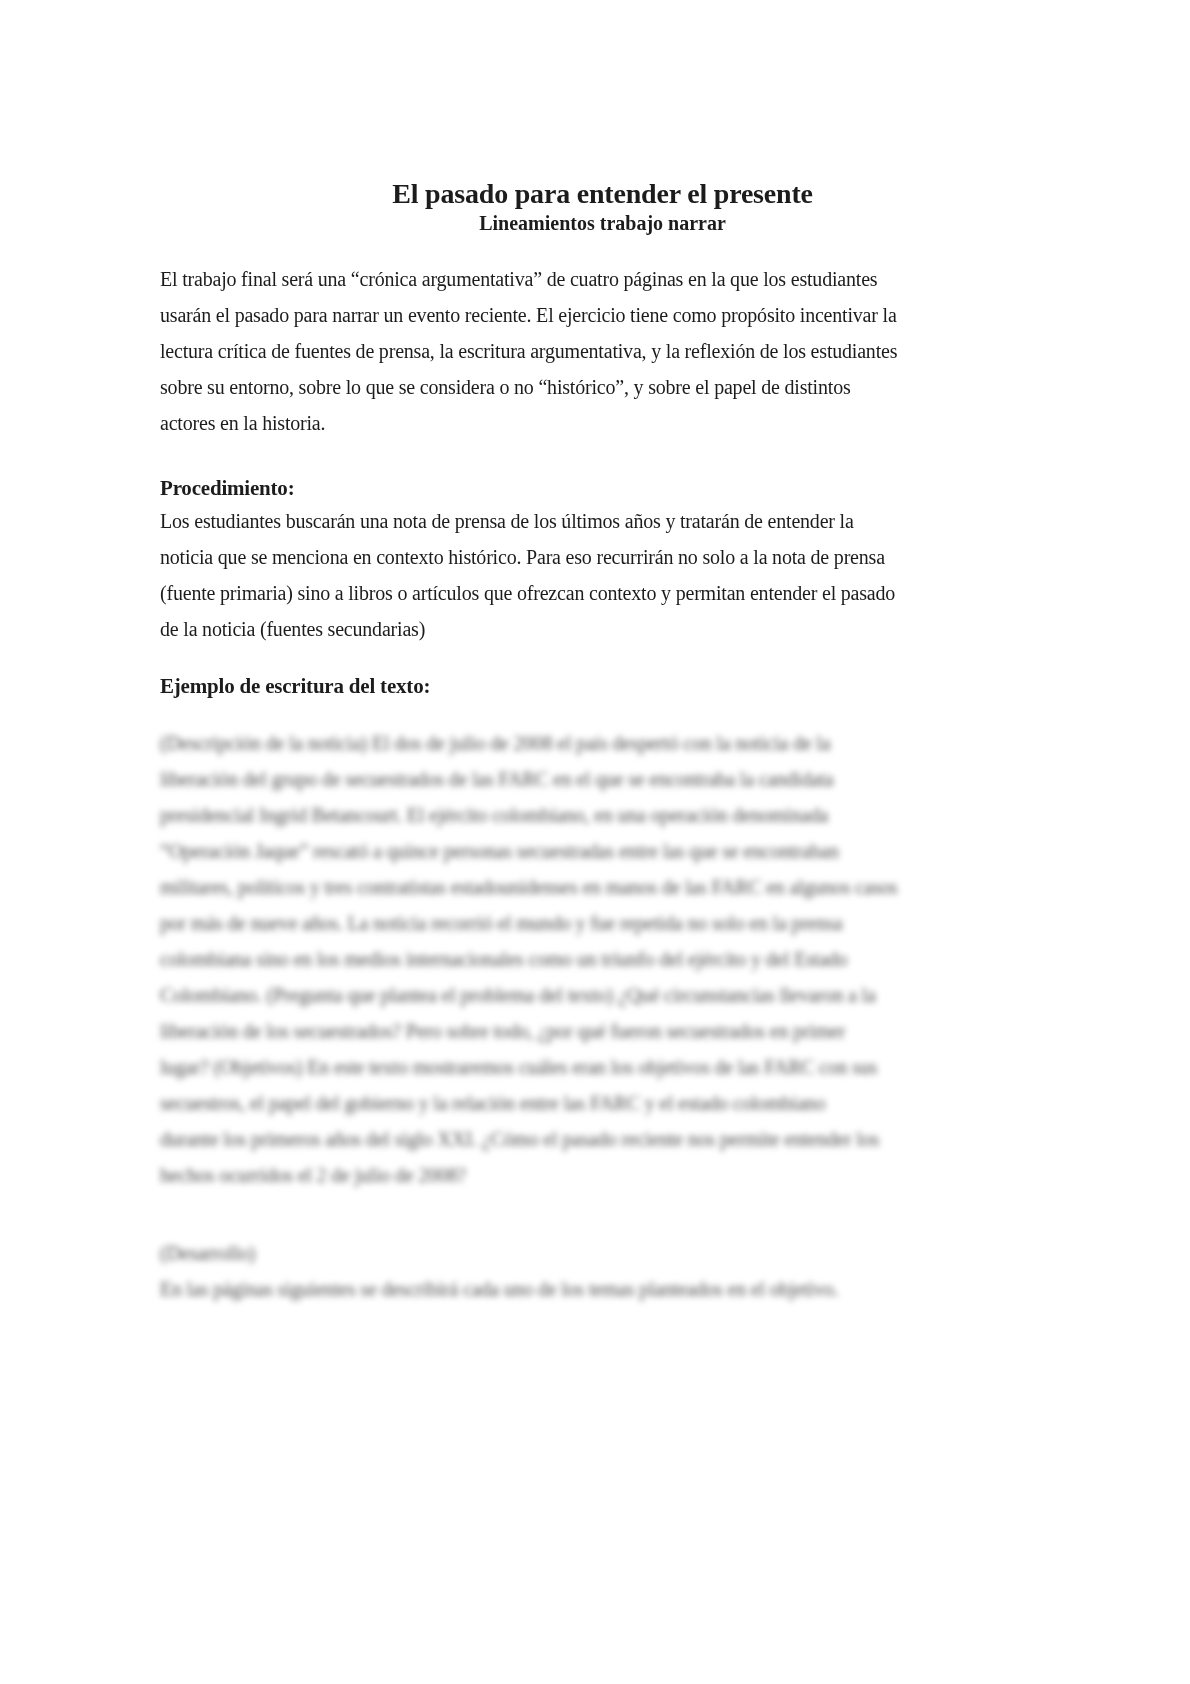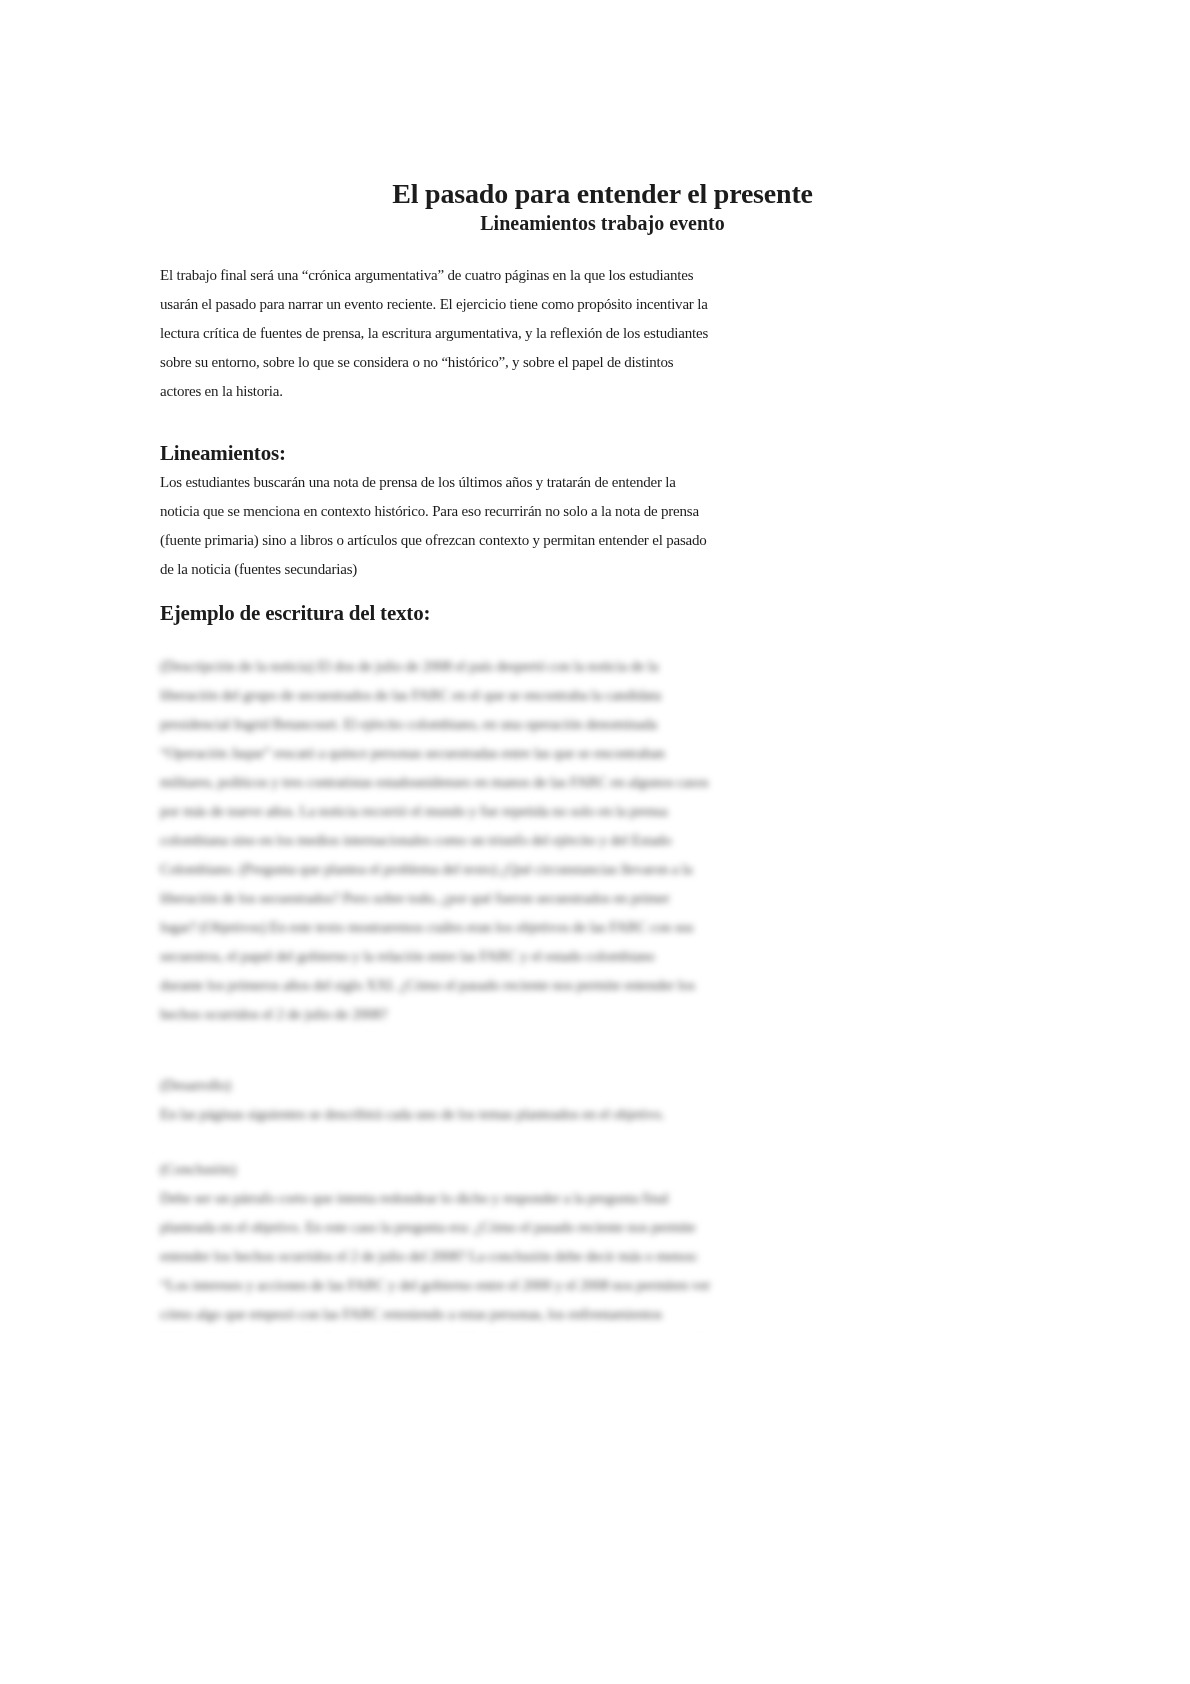--- a/index.html
+++ b/index.html
@@ -34,35 +34,35 @@
     line-height: 27px;
   }
   .doc-institution {
     width: 885px;
     text-align: center;
     font-size: 20px;
     font-weight: normal;
     line-height: 27px;
   }
   .para {
-    font-size: 15px;
-    line-height: 29px;
+    font-size: 20px;
+    line-height: 36px;
     letter-spacing: -0.2px;
     white-space: pre-line;
     width: 960px;
   }
   .intro-para { margin-top: 24px; }
   .section-heading {
     font-size: 21px;
     font-weight: bold;
     line-height: 27.5px;
     letter-spacing: -0.2px;
   }
   .proc-heading { margin-top: 34px; }
-  .example-heading { margin-top: 16px; }
+  .example-heading { margin-top: 26px; }
   .blurred {
     color: #4e4e4e;
     filter: blur(3px);
   }
   .blur-description { margin-top: 25px; }
   .blur-development { margin-top: 42px; }
   .blur-conclusion { margin-top: 26px; }
   .requirements { margin-top: 26px; }
   .req-row { display: flex; }
   .req-label {
@@ -85,30 +85,30 @@
   }
 </style>
 </head>
 <body>
 
 <div class="page">
   <div class="content">
 
     <div class="doc-title">El pasado para entender el presente</div>
 
-    <div class="doc-subtitle">Lineamientos trabajo evento</div>
+    <div class="doc-subtitle">Lineamientos trabajo narrar</div>
 
 
     <div class="para intro-para">El trabajo final será una “crónica argumentativa” de cuatro páginas en la que los estudiantes
 usarán el pasado para narrar un evento reciente. El ejercicio tiene como propósito incentivar la
 lectura crítica de fuentes de prensa, la escritura argumentativa, y la reflexión de los estudiantes
 sobre su entorno, sobre lo que se considera o no “histórico”, y sobre el papel de distintos
 actores en la historia.</div>
 
-    <div class="section-heading proc-heading">Lineamientos:</div>
+    <div class="section-heading proc-heading">Procedimiento:</div>
 
     <div class="para">Los estudiantes buscarán una nota de prensa de los últimos años y tratarán de entender la
 noticia que se menciona en contexto histórico. Para eso recurrirán no solo a la nota de prensa
 (fuente primaria) sino a libros o artículos que ofrezcan contexto y permitan entender el pasado
 de la noticia (fuentes secundarias)</div>
 
     <div class="section-heading example-heading">Ejemplo de escritura del texto:</div>
 
     <div class="para blurred blur-description">(Descripción de la noticia) El dos de julio de 2008 el país despertó con la noticia de la
 liberación del grupo de secuestrados de las FARC en el que se encontraba la candidata

